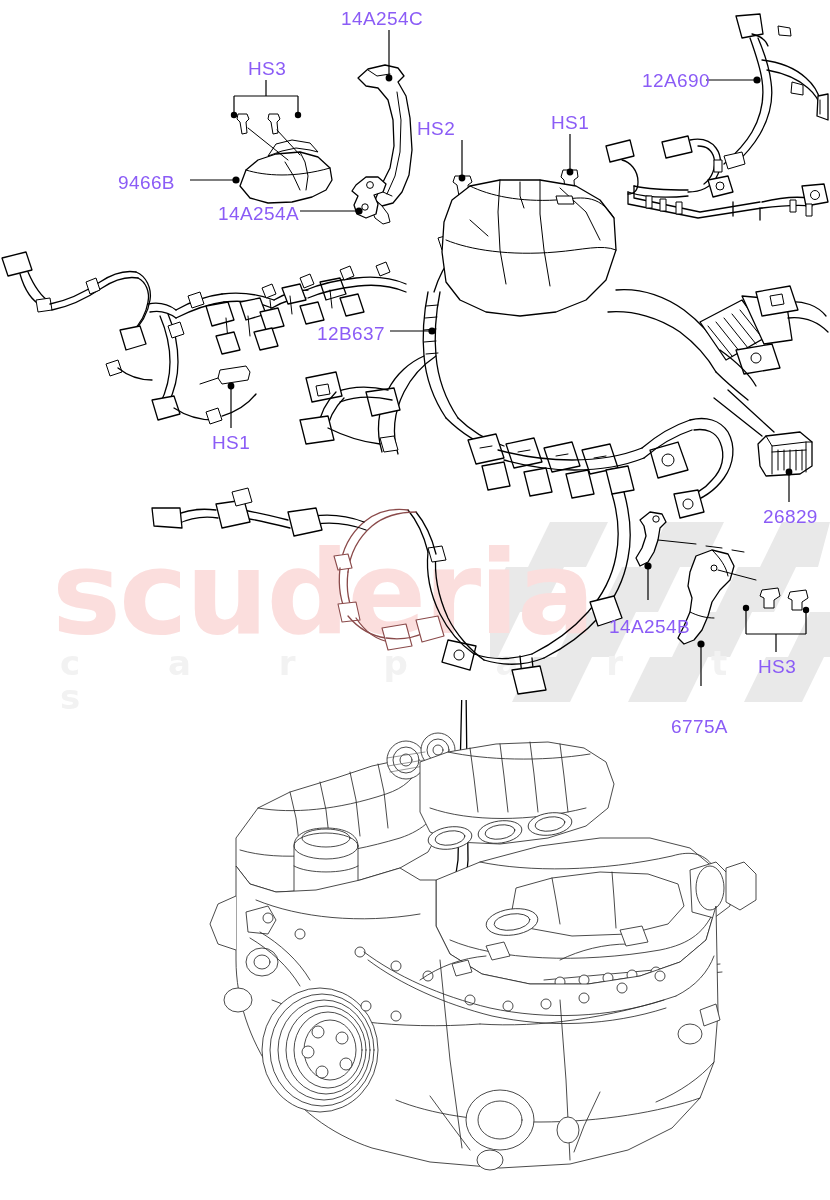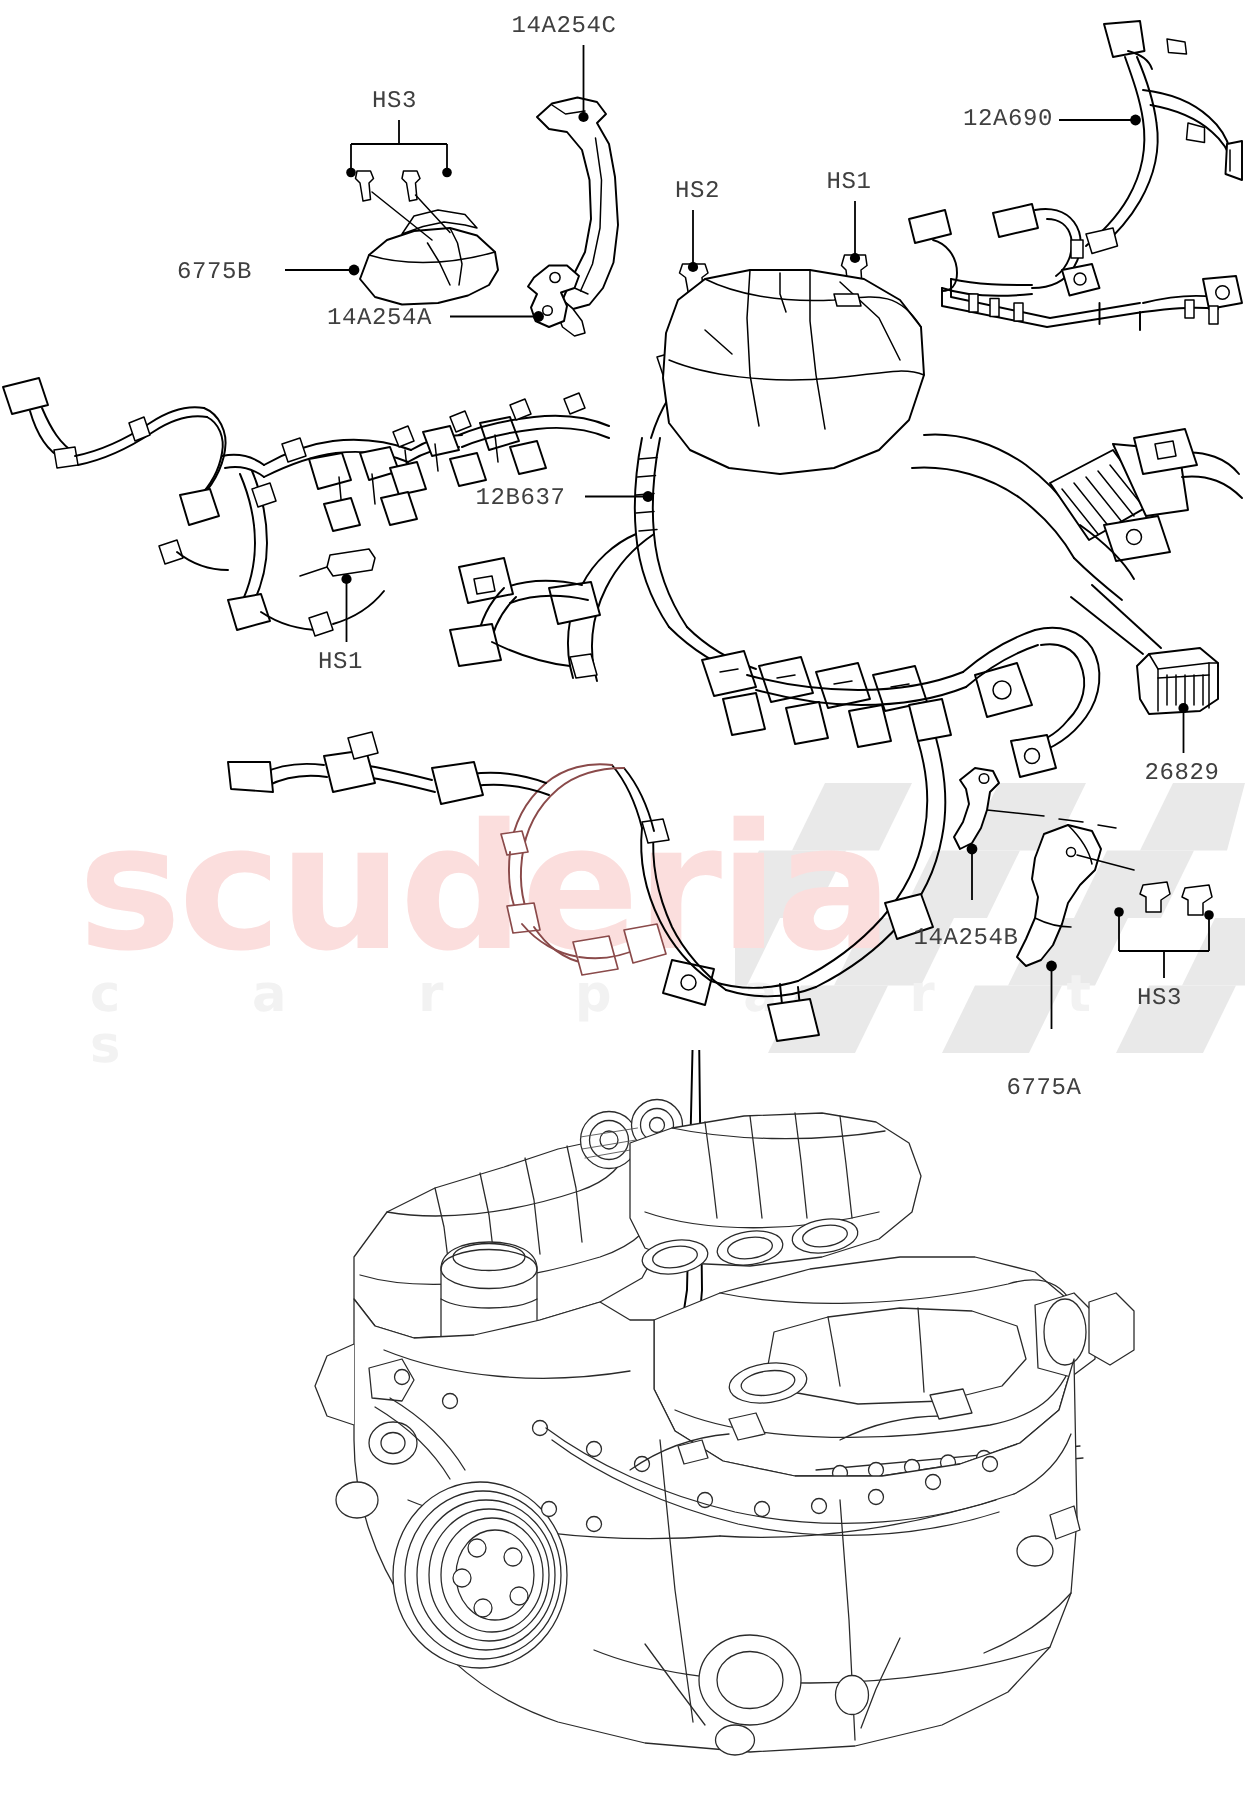--- a/index.html
+++ b/index.html
@@ -58,23 +58,23 @@
   
   #artwork {
     position: absolute;
     left: 0; top: 0;
     width: 830px; height: 1200px;
     z-index: 2;
   }
   
   .label {
     position: absolute;
-    color: #404040;
-    font-family: Liberation Mono, monospace;
-    font-size: 16px;
+    color: #8b5cf6;
+    font-family: Liberation Sans, sans-serif;
+    font-size: 19px;
     font-weight: normal;
     letter-spacing: 0.4px;
     white-space: nowrap;
     z-index: 5;
   }
 </style>
 </head>
 <body>
 
 <div id="sheet">
@@ -609,24 +609,24 @@
       <circle cx="701" cy="644" r="3.6" fill="#000"></circle>
 
       <path class="cal" d="M776,652 L776,634 M746,634 L806,634 M746,634 L746,608 M806,634 L806,610"></path>
       <circle cx="746" cy="608" r="3.2" fill="#000"></circle>
       <circle cx="806" cy="610" r="3.2" fill="#000"></circle>
     </g>
   </svg>
 
   <div class="label" style="left:341px; top:8px;">14A254C</div>
   <div class="label" style="left:248px; top:58px;">HS3</div>
-  <div class="label" style="left:450px; top:118px;">HS2</div>
+  <div class="label" style="left:417px; top:118px;">HS2</div>
   <div class="label" style="left:551px; top:112px;">HS1</div>
   <div class="label" style="left:642px; top:70px;">12A690</div>
-  <div class="label" style="left:118px; top:172px;">6775B</div>
+  <div class="label" style="left:118px; top:172px;">9466B</div>
   <div class="label" style="left:218px; top:203px;">14A254A</div>
   <div class="label" style="left:317px; top:323px;text-align:right;">12B637</div>
   <div class="label" style="left:212px; top:432px;">HS1</div>
   <div class="label" style="left:763px; top:506px;">26829</div>
   <div class="label" style="left:609px; top:604px;margin-top:12px;">14A254B</div>
   <div class="label" style="left:671px; top:716px;">6775A</div>
   <div class="label" style="left:758px; top:656px;">HS3</div>
 
 </div>
 

